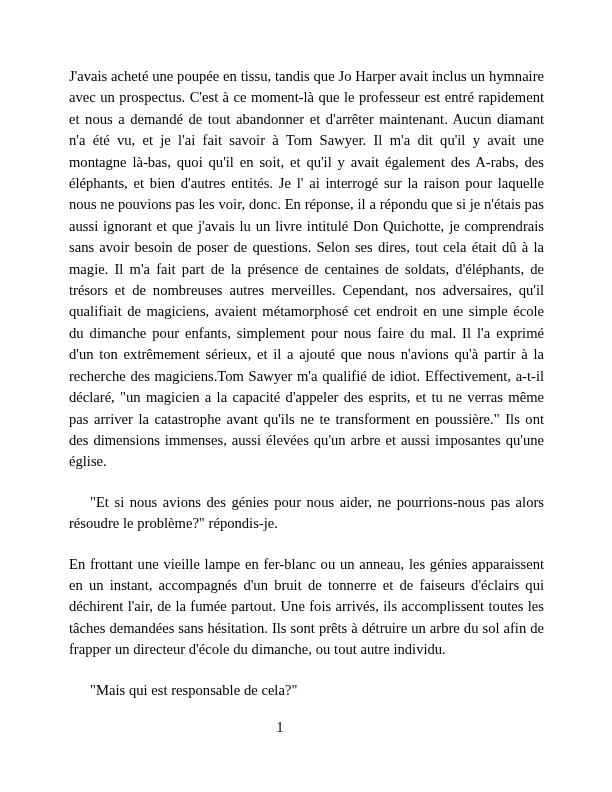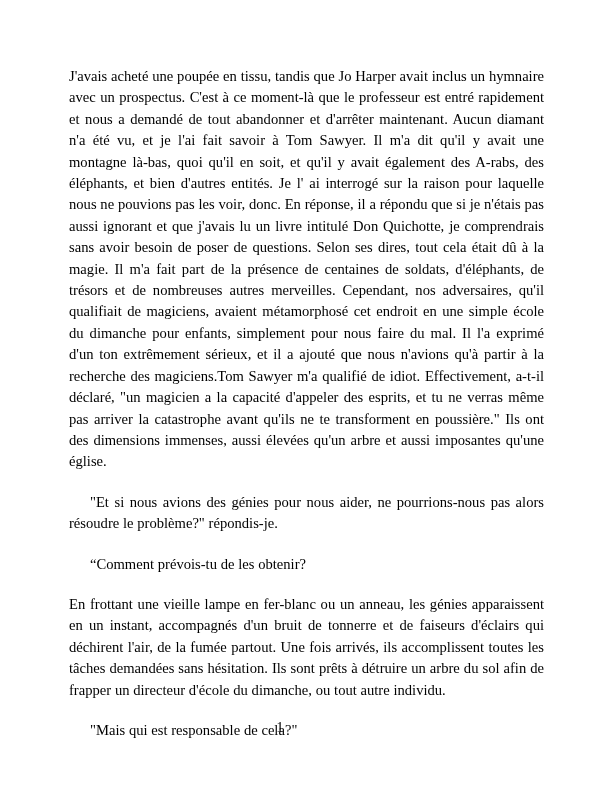--- a/index.html
+++ b/index.html
@@ -61,21 +61,20 @@
 <body>
 
 <div class="page">
 
   <div class="content">
 
     <p class="body-justified">J'avais acheté une poupée en tissu, tandis que Jo Harper avait inclus un hymnaire avec un prospectus. C'est à ce moment-là que le professeur est entré rapidement et nous a demandé de tout abandonner et d'arrêter maintenant. Aucun diamant n'a été vu, et je l'ai fait savoir à Tom Sawyer. Il m'a dit qu'il y avait une montagne là-bas, quoi qu'il en soit, et qu'il y avait également des A-rabs, des éléphants, et bien d'autres entités. Je l' ai interrogé sur la raison pour laquelle nous ne pouvions pas les voir, donc. En réponse, il a répondu que si je n'étais pas aussi ignorant et que j'avais lu un livre intitulé Don Quichotte, je comprendrais sans avoir besoin de poser de questions. Selon ses dires, tout cela était dû à la magie. Il m'a fait part de la présence de centaines de soldats, d'éléphants, de trésors et de nombreuses autres merveilles. Cependant, nos adversaires, qu'il qualifiait de magiciens, avaient métamorphosé cet endroit en une simple école du dimanche pour enfants, simplement pour nous faire du mal. Il l'a exprimé d'un ton extrêmement sérieux, et il a ajouté que nous n'avions qu'à partir à la recherche des magiciens.Tom Sawyer m'a qualifié de idiot. Effectivement, a-t-il déclaré, "un magicien a la capacité d'appeler des esprits, et tu ne verras même pas arriver la catastrophe avant qu'ils ne te transforment en poussière." Ils ont des dimensions immenses, aussi élevées qu'un arbre et aussi imposantes qu'une église.</p>
 
     <p class="body-justified spaced indent">"Et si nous avions des génies pour nous aider, ne pourrions-nous pas alors résoudre le problème?" répondis-je.</p>
 
-    <p class="body-justified spaced indent">“Comment prévois-tu de les obtenir?</p>
 
 
     <p class="body-justified spaced">En frottant une vieille lampe en fer-blanc ou un anneau, les génies apparaissent en un instant, accompagnés d'un bruit de tonnerre et de faiseurs d'éclairs qui déchirent l'air, de la fumée partout. Une fois arrivés, ils accomplissent toutes les tâches demandées sans hésitation. Ils sont prêts à détruire un arbre du sol afin de frapper un directeur d'école du dimanche, ou tout autre individu.</p>
 
     <p class="body-justified spaced indent">"Mais qui est responsable de cela?"</p>
 
   </div>
 
   <div class="page-number">1</div>
 

